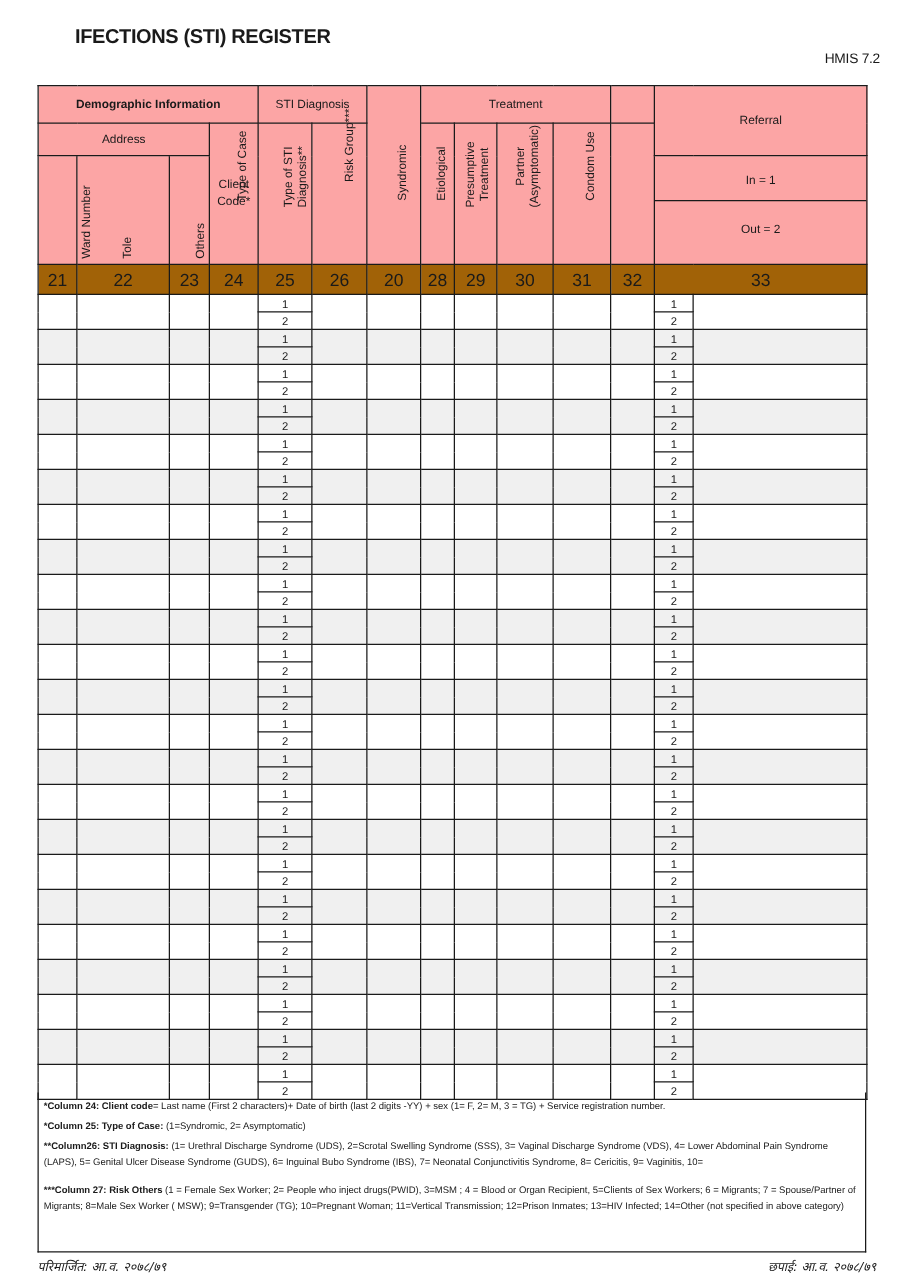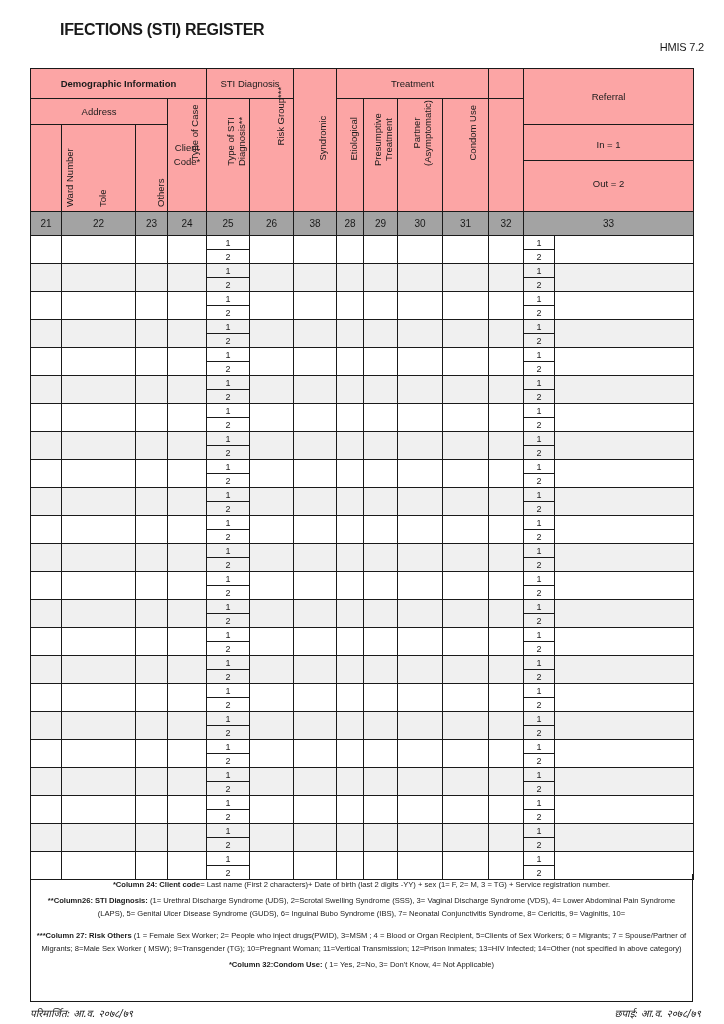--- a/index.html
+++ b/index.html
@@ -22,34 +22,34 @@
   .h-top { height: 30px; }
   .h-bold { font-weight: bold !important; }
   .h-addr { height: 24px; }
   .vert-wrap { height: 110px; position: relative; }
   .vert {
     position: absolute; left: 50%; bottom: 6px;
     transform-origin: left bottom; transform: rotate(-90deg) translateY(100%);
     white-space: nowrap; text-align: center; line-height: 11px;
   }
   .vert.mid { bottom: auto; top: 50%; transform: translate(-50%,-50%) rotate(-90deg); }
-  .h-nums td { height: 24px; background: #a3a3a3; font-size: 10px; }
+  .h-nums td { height: 24px; background: #a16207; font-size: 14px; }
 
   tbody tr.sub td { height: 14px; }
   tbody tr.g td { background: #f0f0f0; }
   td.n { font-size: 9px; line-height: 12px; border-width: 1px 1.6px !important; }
   td.n.top { border-top-width: 1.6px !important; }
   td.n.bot { border-bottom-width: 1.6px !important; }
 
   .notes {
     position: absolute; left: 30px; top: 874px; width: 663px; height: 128px;
     border: 1.6px solid #1a1a1a; border-top: none;
     font-size: 7.6px; line-height: 12.5px; padding: 5px 4px 0 4px;
   }
-  .notes p { margin-bottom: 3.5px; text-align: center; }
+  .notes p { margin-bottom: 3.5px; }
   .notes b { font-weight: bold; }
 
   .foot { position: absolute; top: 1006px; font-size: 10px; font-style: italic; font-family: "DejaVu Sans", sans-serif; }
   .foot.l { left: 30px; text-align: right; }
   .foot.r { right: 23px; }
 </style>
 </head>
 <body>
 
 <div class="form-code">HMIS 7.2</div>
@@ -147,21 +147,21 @@
         <div style="height:46px;line-height:46px">Out = 2</div>
       </th>
     </tr>
     <tr class="h-nums">
       <td>21</td>
       <td>22</td>
       <td>23</td>
       <td>24</td>
       <td>25</td>
       <td>26</td>
-      <td>38</td>
+      <td>20</td>
       <td>28</td>
       <td>29</td>
       <td>30</td>
       <td>31</td>
       <td>32</td>
       <td colspan="2">33</td>
     </tr>
   </thead>
   <tbody id="reg-body">
       <tr class="sub">
@@ -622,19 +622,19 @@
       </tr>
       <tr class="sub">
         <td class="n bot">2</td>
         <td class="n bot">2</td>
       </tr>
     </tbody>
 </table>
 
 <div class="notes">
   <p><b>*Column 24: Client code</b><span>= Last name (First 2 characters)+ Date of birth (last 2 digits -YY) + sex (1= F, 2= M, 3 = TG) + Service registration number.</span></p>
+  <p><b>*Column 25: Type of Case:</b><span> (1=Syndromic, 2= Asymptomatic)</span></p>
   <p style="margin-bottom:10px"><b>**Column26: STI Diagnosis:</b><span> (1= Urethral Discharge Syndrome (UDS), 2=Scrotal Swelling Syndrome (SSS), 3= Vaginal Discharge Syndrome (VDS), 4= Lower Abdominal Pain Syndrome (LAPS), 5= Genital Ulcer Disease Syndrome (GUDS), 6= Inguinal Bubo Syndrome (IBS), 7= Neonatal Conjunctivitis Syndrome, 8= Cericitis, 9= Vaginitis, 10=</span></p>
   <p><b>***Column 27: Risk Others</b><span> (1 =  Female Sex Worker; 2= People who inject drugs(PWID), 3=MSM ; 4 = Blood or Organ Recipient, 5=Clients of Sex Workers; 6 = Migrants; 7 = Spouse/Partner of Migrants; 8=Male Sex Worker ( MSW);  9=Transgender (TG); 10=Pregnant Woman; 11=Vertical Transmission; 12=Prison Inmates; 13=HIV Infected; 14=Other (not specified in above category)</span></p>
-  <p><b>*Column 32:Condom Use:</b><span> ( 1= Yes, 2=No, 3= Don't Know, 4= Not Applicable)</span></p>
 </div>
 
 <div class="foot l">परिमार्जित: आ.व. २०७८/७९</div>
 <div class="foot r">छपाई: आ.व. २०७८/७९</div>
 
 </body></html>

